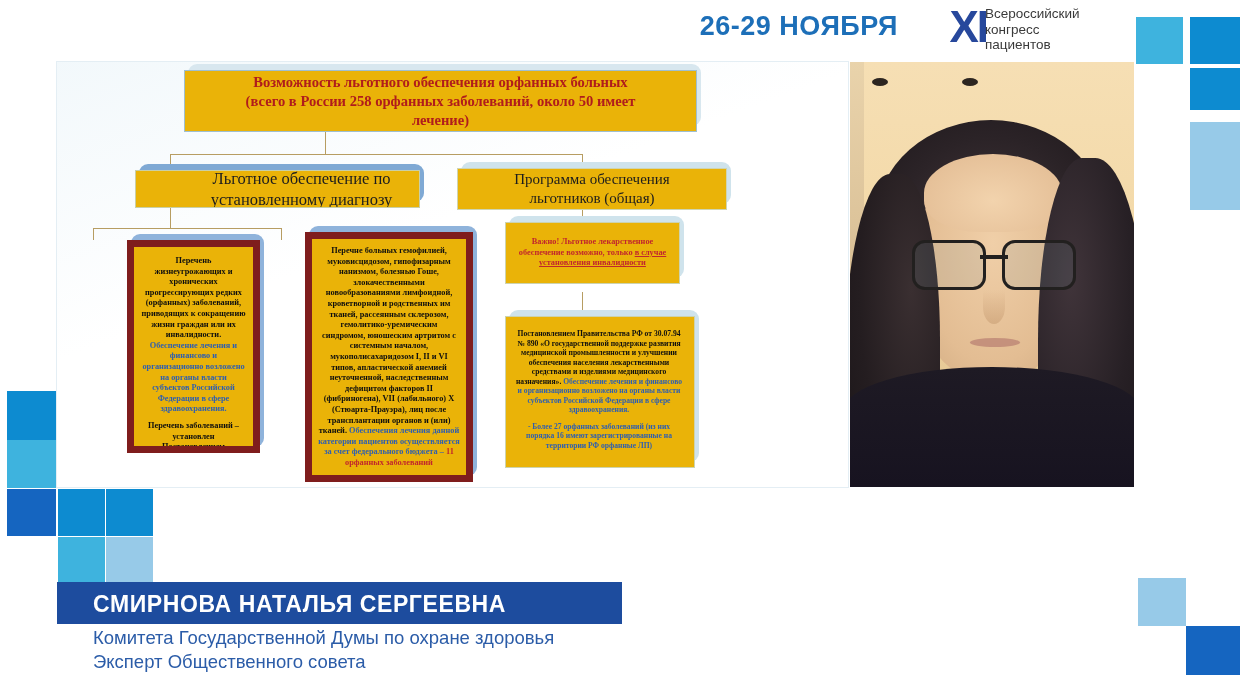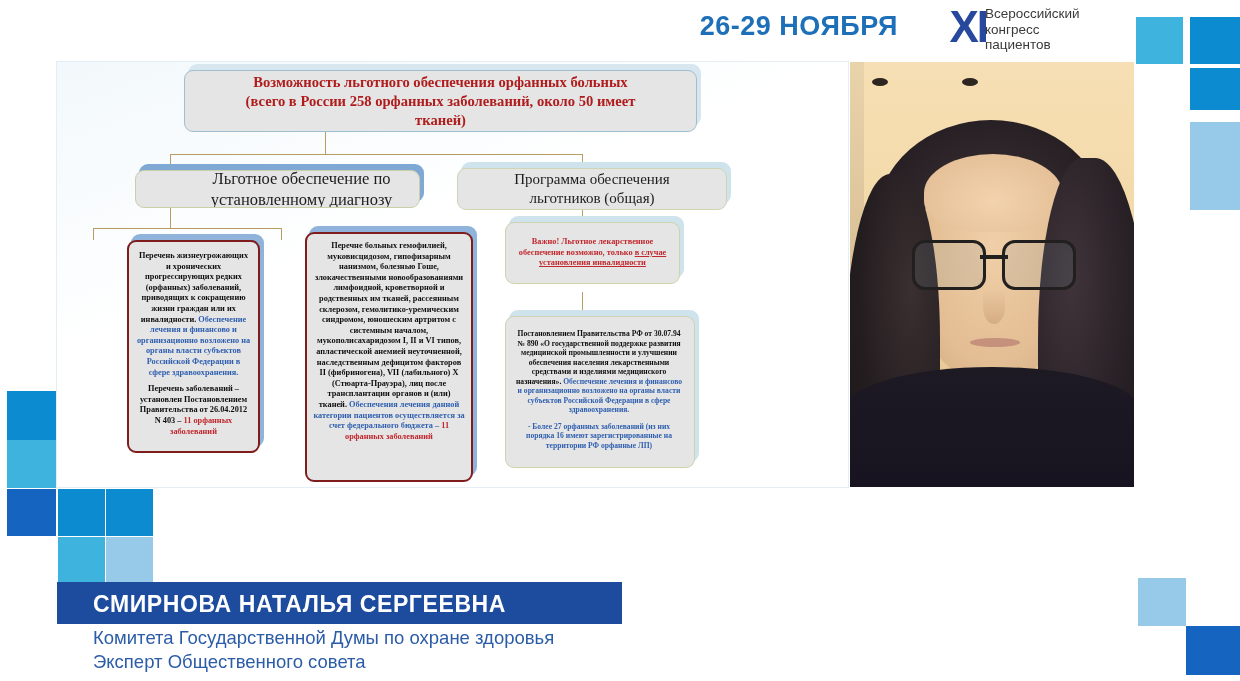--- a/index.html
+++ b/index.html
@@ -47,21 +47,21 @@
   }
 
   
   .dbox{position:absolute;box-sizing:border-box;}
   .dbox .shadow{
     position:absolute;left:4px;top:-6px;width:100%;height:100%;
     border-radius:9px;
   }
   .dbox .face{
     position:absolute;left:0;top:0;width:100%;height:100%;
-    border-radius:9px;background:#e5e5e5;
+    border-radius:0;background:#eab308;
     box-sizing:border-box;
     display:flex;align-items:center;justify-content:center;
     text-align:center;
     overflow:hidden;
   }
   .dbox .face .inner{width:100%;padding:0 5px;box-sizing:border-box;}
 
   
   #box-title .shadow{background:#d8e7ef;}
   #box-title .face{border:1px solid #9fbfd0;}
@@ -73,21 +73,21 @@
   
   #box-l2a .shadow{background:#7fa9d4;}
   #box-l2a .face{border:1px solid #c9cfa7;padding-left:48px;}
   #box-l2b .shadow{background:#cfe3ec;}
   #box-l2b .face{border:1px solid #cfd5b2;}
   .l2t{font-family:"Liberation Serif", serif;color:#1d1d1d;font-size:16.5px;line-height:21px;}
   #box-l2b .l2t{font-size:15px;line-height:19px;}
 
   
   #box-l3a .shadow,#box-l3b .shadow{background:#8fb3db;}
-  #box-l3a .face,#box-l3b .face{border:2px solid #7f1d1d;}
+  #box-l3a .face,#box-l3b .face{border:7px solid #7f1d1d;}
   #box-l3c .shadow,#box-l3d .shadow{background:#cfe3ec;}
   #box-l3c .face,#box-l3d .face{border:1px solid #cdd3ae;}
 
   .body-t{
     font-family:"Liberation Serif", serif;
     font-weight:bold;font-size:8.3px;line-height:10.6px;color:#0f0f0f;
   }
   .body-t.sm{font-size:7.6px;line-height:9.5px;}
   .blue{color:#2f5fb0;}
   .redb{color:#c1272d;font-weight:bold;}
@@ -207,21 +207,21 @@
 
     <div class="conn connv" style="left:525px;top:140px;height:28px;"></div>
     <div class="conn connv" style="left:525px;top:230px;height:24px;"></div>
 
     <div class="dbox" id="box-title" style="left:127px;top:8px;width:513px;height:62px;">
       <div class="shadow"></div>
       <div class="face">
         <div class="inner t">
           <div>Возможность льготного обеспечения орфанных больных</div>
           <div>(всего в России 258 орфанных заболеваний, около 50 имеет</div>
-          <div>тканей)</div>
+          <div>лечение)</div>
         </div>
       </div>
     </div>
 
     <div class="dbox" id="box-l2a" style="left:78px;top:108px;width:285px;height:38px;">
       <div class="shadow"></div>
       <div class="face">
         <div class="inner l2t">
           <div>Льготное обеспечение по</div>
           <div>установленному диагнозу</div>

